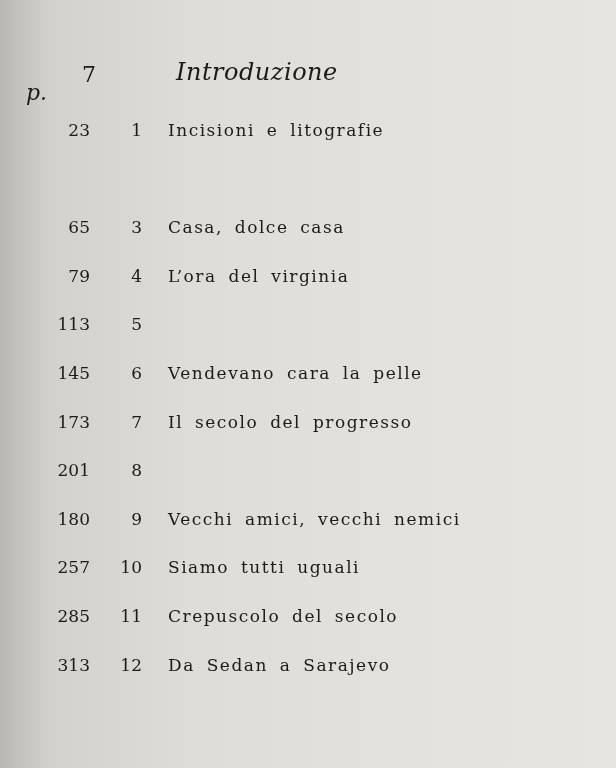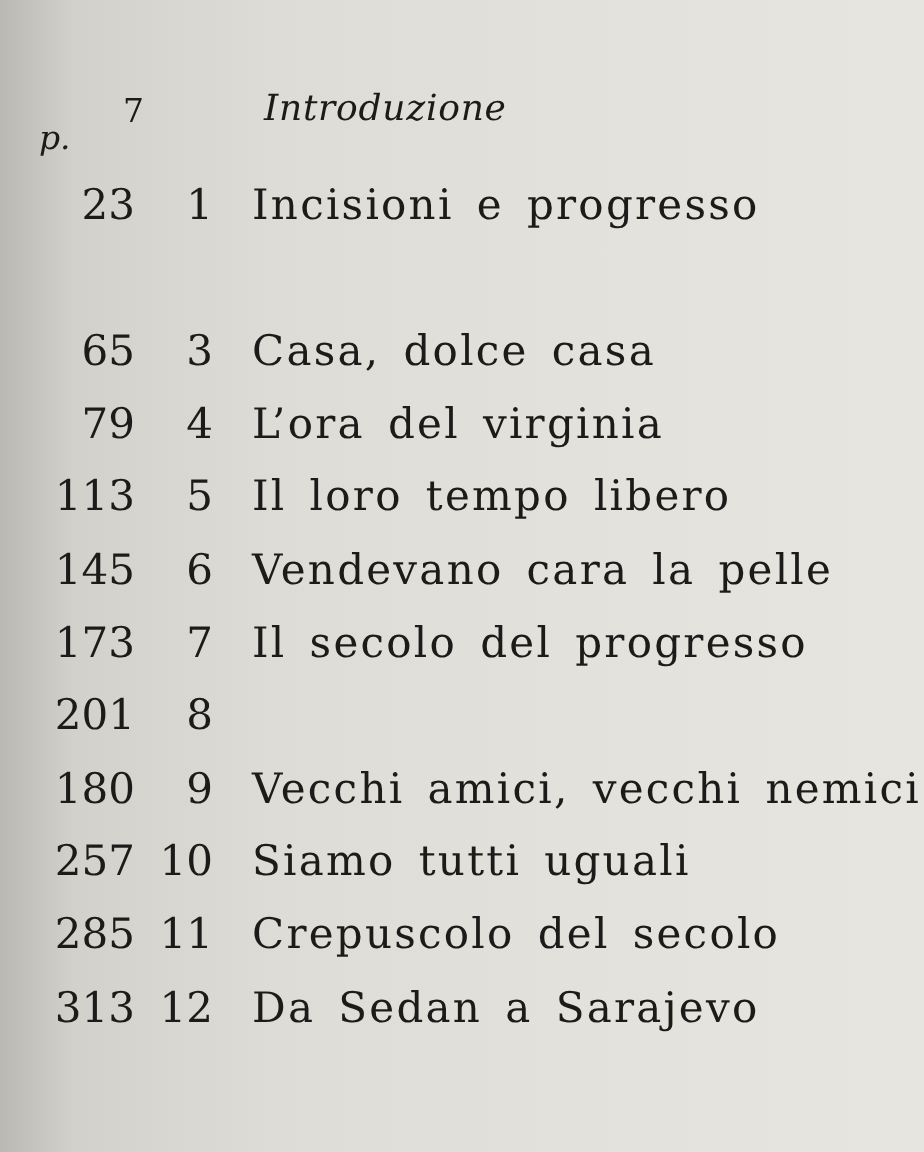--- a/index.html
+++ b/index.html
@@ -7,52 +7,51 @@
     width:616px; height:768px; overflow:hidden;
     background: linear-gradient(90deg, #b9b8b3 0%, #d2d1cc 8%, #dddcd7 30%, #e2e1dc 60%, #e6e5e0 100%);
     font-family: "DejaVu Serif", "Liberation Serif", serif;
     color:#1c1b1a;
     position:relative;
   }
   .page { position:absolute; left:0; top:0; width:616px; height:768px; }
   .intro-num { position:absolute; left:82px; top:62px; font-size:22px; }
   .intro-p { position:absolute; left:26px; top:80px; font-size:22px; font-style:italic; }
   .intro-title { position:absolute; left:176px; top:58px; font-size:24px; font-style:italic; letter-spacing:0.5px;text-align:right; }
-  .row { position:absolute; left:0; height:36px; width:616px; font-size:28px; }
+  .row { position:absolute; left:0; height:36px; width:616px; font-size:17px; }
   .row .pg { position:absolute; right:526px; text-align:right; }
   .row .ch { position:absolute; right:474px; text-align:right; }
   .row .title { position:absolute; left:168px; letter-spacing:1.5px; word-spacing:5px; white-space:nowrap; }
 </style>
 </head>
 <body>
 
 <div class="page">
   <span class="intro-num">7</span>
   <span class="intro-p">p.</span>
   <span class="intro-title">Introduzione</span>
 
   <div class="row" style="top:120px">
       <span class="pg">23</span>
       <span class="ch">1</span>
-      <span class="title">Incisioni e progresso</span>
+      <span class="title">Incisioni e litografie</span>
     </div>
   <div class="row" style="top:217px">
       <span class="pg">65</span>
       <span class="ch">3</span>
       <span class="title">Casa, dolce casa</span>
     </div>
   <div class="row" style="top:266px">
       <span class="pg">79</span>
       <span class="ch">4</span>
       <span class="title">L’ora del virginia</span>
     </div>
   <div class="row" style="top:314px">
       <span class="pg">113</span>
       <span class="ch">5</span>
-      <span class="title">Il loro tempo libero</span>
     </div>
   <div class="row" style="top:363px">
       <span class="pg">145</span>
       <span class="ch">6</span>
       <span class="title">Vendevano cara la pelle</span>
     </div>
   <div class="row" style="top:412px">
       <span class="pg">173</span>
       <span class="ch">7</span>
       <span class="title">Il secolo del progresso</span>

